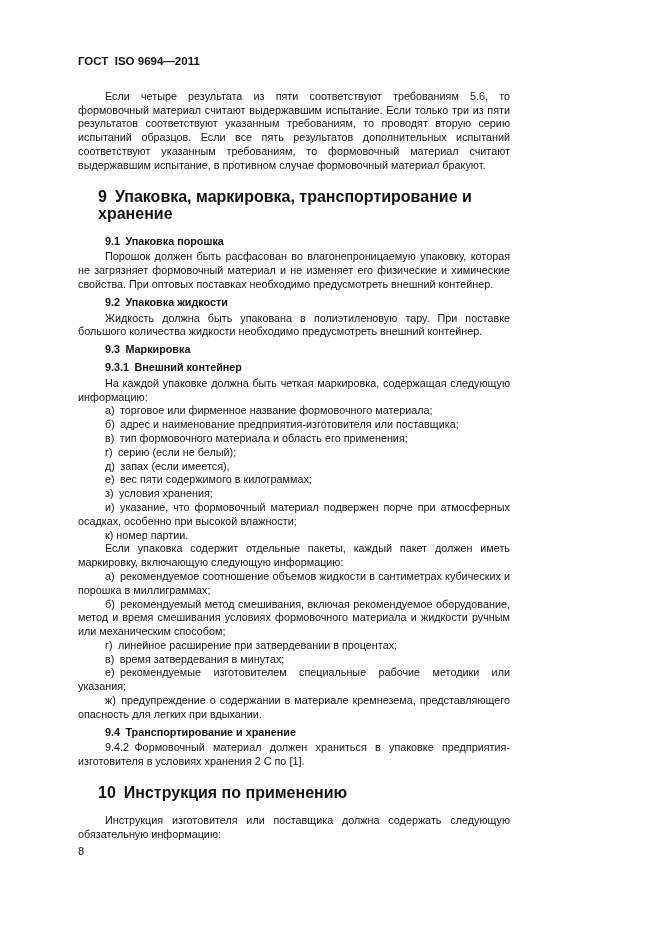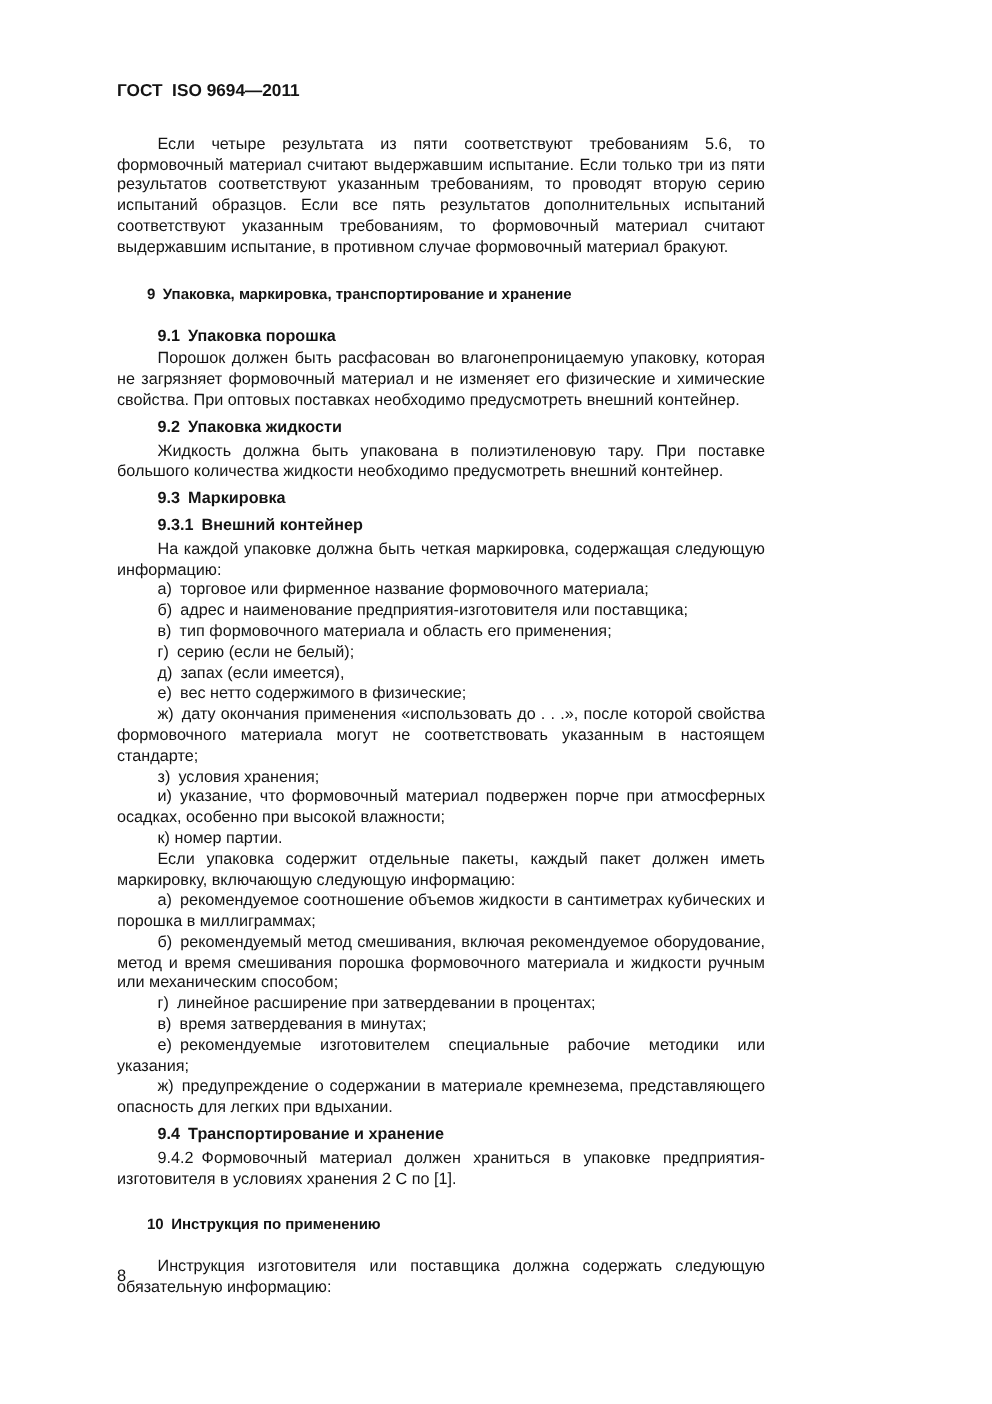--- a/index.html
+++ b/index.html
@@ -22,21 +22,21 @@
     white-space: pre;
     margin: 0 0 21px 0;
   }
   p.body-par {
     margin: 0;
     text-indent: 27px;
     text-align: justify;
     hyphens: auto;
   }
   h2.sec-head {
-    font-size: 10px;
+    font-size: 16px;
     line-height: 17px;
     font-weight: bold;
     margin: 15px 0 13px 20px;
     text-indent: 0;
   }
   h3.sub-head {
     font-size: 10.8px;
     line-height: 13.8px;
     font-weight: bold;
     margin: 4px 0 2px 0;
@@ -74,29 +74,28 @@
 
   <h3 class="sub-head">9.3 Маркировка</h3>
 
   <h3 class="sub-head">9.3.1 Внешний контейнер</h3>
   <p class="body-par">На каждой упаковке должна быть четкая маркировка, содержащая следующую информацию:</p>
   <p class="list-item">а) торговое или фирменное название формовочного материала;</p>
   <p class="list-item">б) адрес и наименование предприятия-изготовителя или поставщика;</p>
   <p class="list-item">в) тип формовочного материала и область его применения;</p>
   <p class="list-item">г) серию (если не белый);</p>
   <p class="list-item">д) запах (если имеется),</p>
-  <p class="list-item">е) вес нетто содержимого в физические;</p>
-  <p class="list-item">ж) дату окончания применения «использовать до . . .», после которой свойства формовочного материала могут не соответствовать указанным в настоящем стандарте;</p>
+  <p class="list-item">е) вес пяти содержимого в килограммах;</p>
   <p class="list-item">з) условия хранения;</p>
   <p class="list-item">и) указание, что формовочный материал подвержен порче при атмосферных осадках, особенно при высокой влажности;</p>
   <p class="list-item">к) номер партии.</p>
 
   <p class="body-par">Если упаковка содержит отдельные пакеты, каждый пакет должен иметь маркировку, включающую следующую информацию:</p>
   <p class="list-item">а) рекомендуемое соотношение объемов жидкости в сантиметрах кубических и порошка в миллиграммах;</p>
-  <p class="list-item">б) рекомендуемый метод смешивания, включая рекомендуемое оборудование, метод и время смешивания порошка формовочного материала и жидкости ручным или механическим способом;</p>
+  <p class="list-item">б) рекомендуемый метод смешивания, включая рекомендуемое оборудование, метод и время смешивания условиях формовочного материала и жидкости ручным или механическим способом;</p>
   <p class="list-item">г) линейное расширение при затвердевании в процентах;</p>
   <p class="list-item">в) время затвердевания в минутах;</p>
   <p class="list-item">е) рекомендуемые изготовителем специальные рабочие методики или указания;</p>
   <p class="list-item">ж) предупреждение о содержании в материале кремнезема, представляющего опасность для легких при вдыхании.</p>
 
   <h3 class="sub-head">9.4 Транспортирование и хранение</h3>
   <p class="body-par">9.4.2 Формовочный материал должен храниться в упаковке предприятия-изготовителя в условиях хранения 2 С по [1].</p>
 
   <h2 class="sec-head">10 Инструкция по применению</h2>
   <p class="body-par">Инструкция изготовителя или поставщика должна содержать следующую обязательную информацию:</p>

